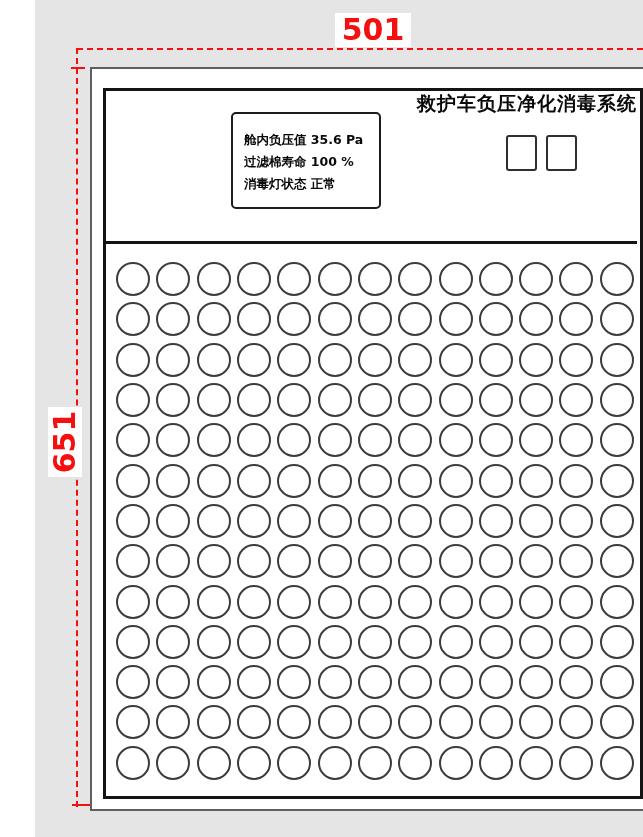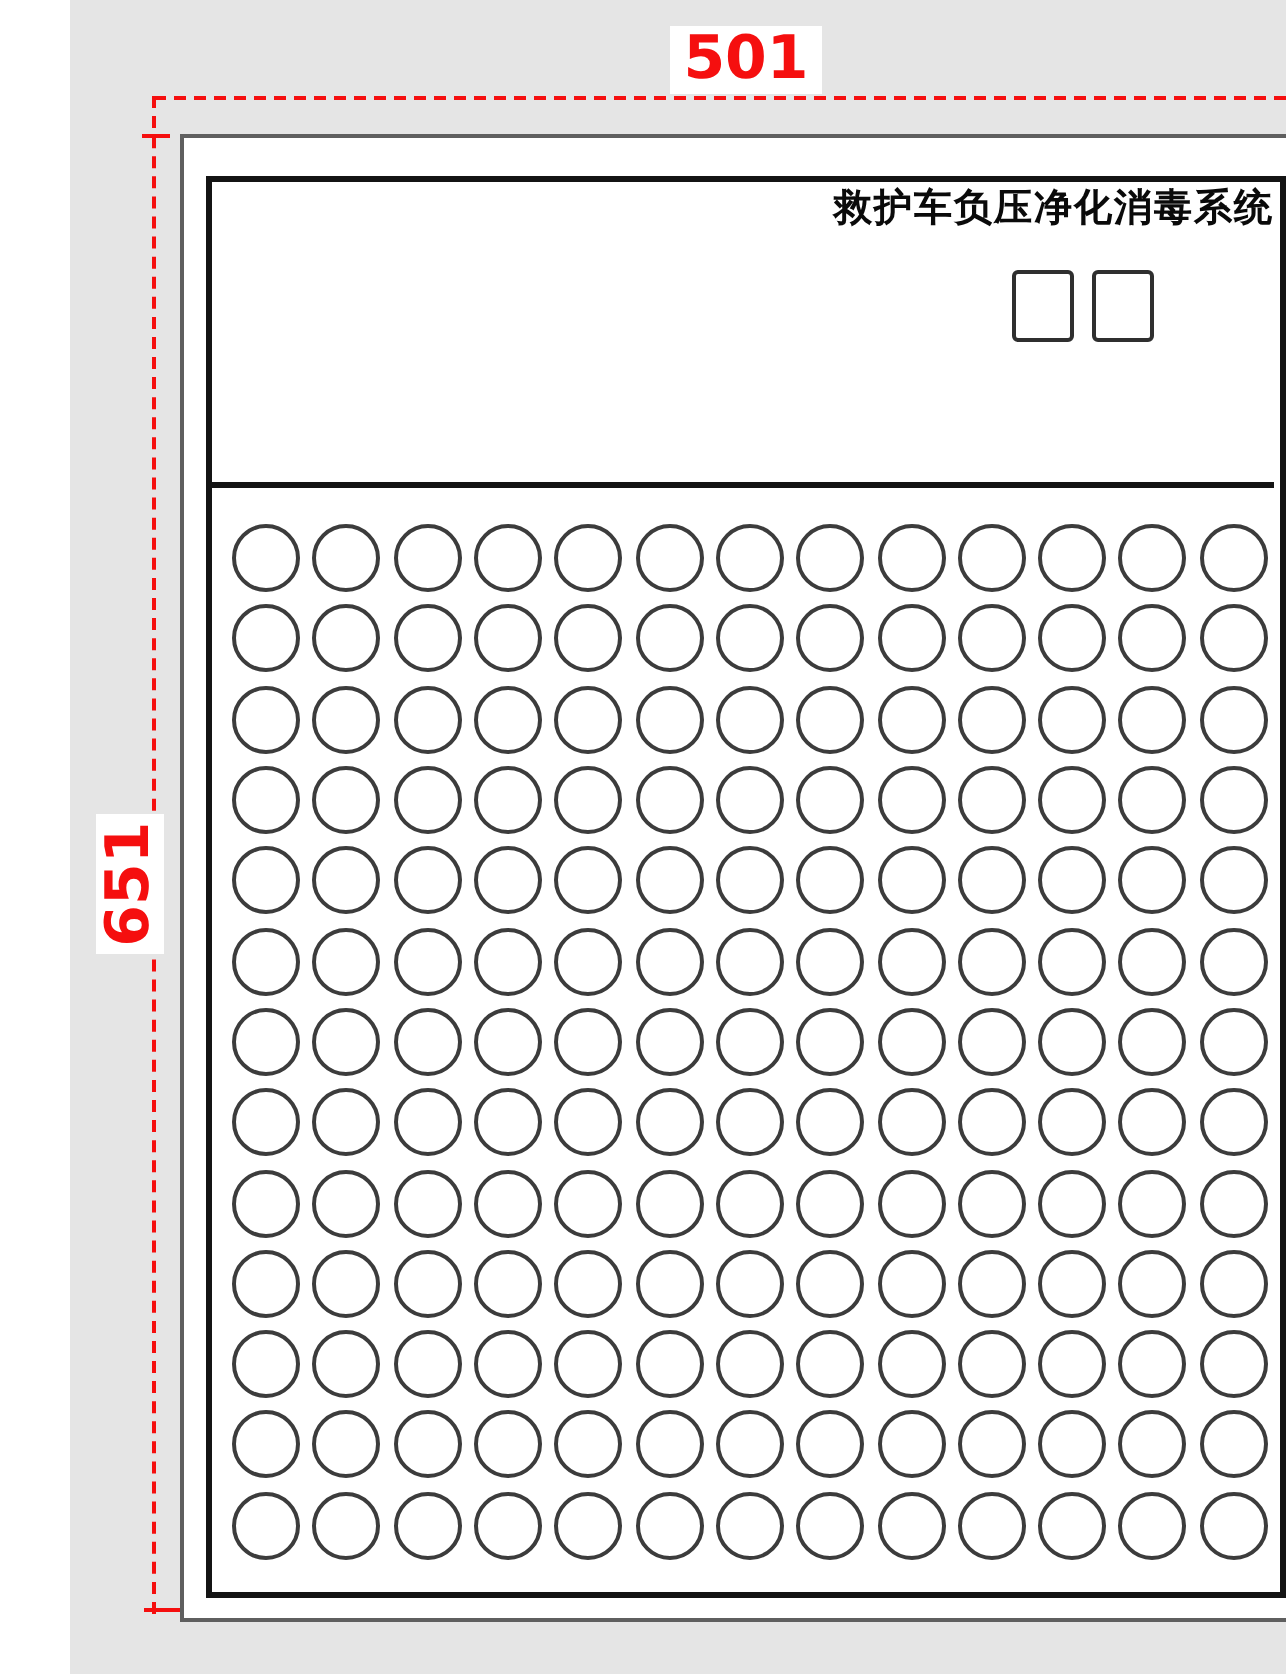--- a/index.html
+++ b/index.html
@@ -64,20 +64,27 @@
   <div class="tick tick-bottom"></div>
   <div class="dim-label dim-label-w">501</div>
   <div class="dim-label dim-label-h">651</div>
 
   <div class="outer-rect"></div>
   <div class="inner-rect"></div>
   <div class="separator"></div>
 
   <div class="panel-title">救护车负压净化消毒系统</div>
 
+  <div class="display-box">
+    <div class="display-lines">
+      <div class="display-line">舱内负压值 35.6 Pa</div>
+      <div class="display-line">过滤棉寿命 100 %</div>
+      <div class="display-line">消毒灯状态 正常</div>
+    </div>
+  </div>
 
   <div class="panel-btn panel-btn-1"></div>
   <div class="panel-btn panel-btn-2"></div>
 
   <div class="hole-grid">
       <div class="hole"></div>
       <div class="hole"></div>
       <div class="hole"></div>
       <div class="hole"></div>
       <div class="hole"></div>

